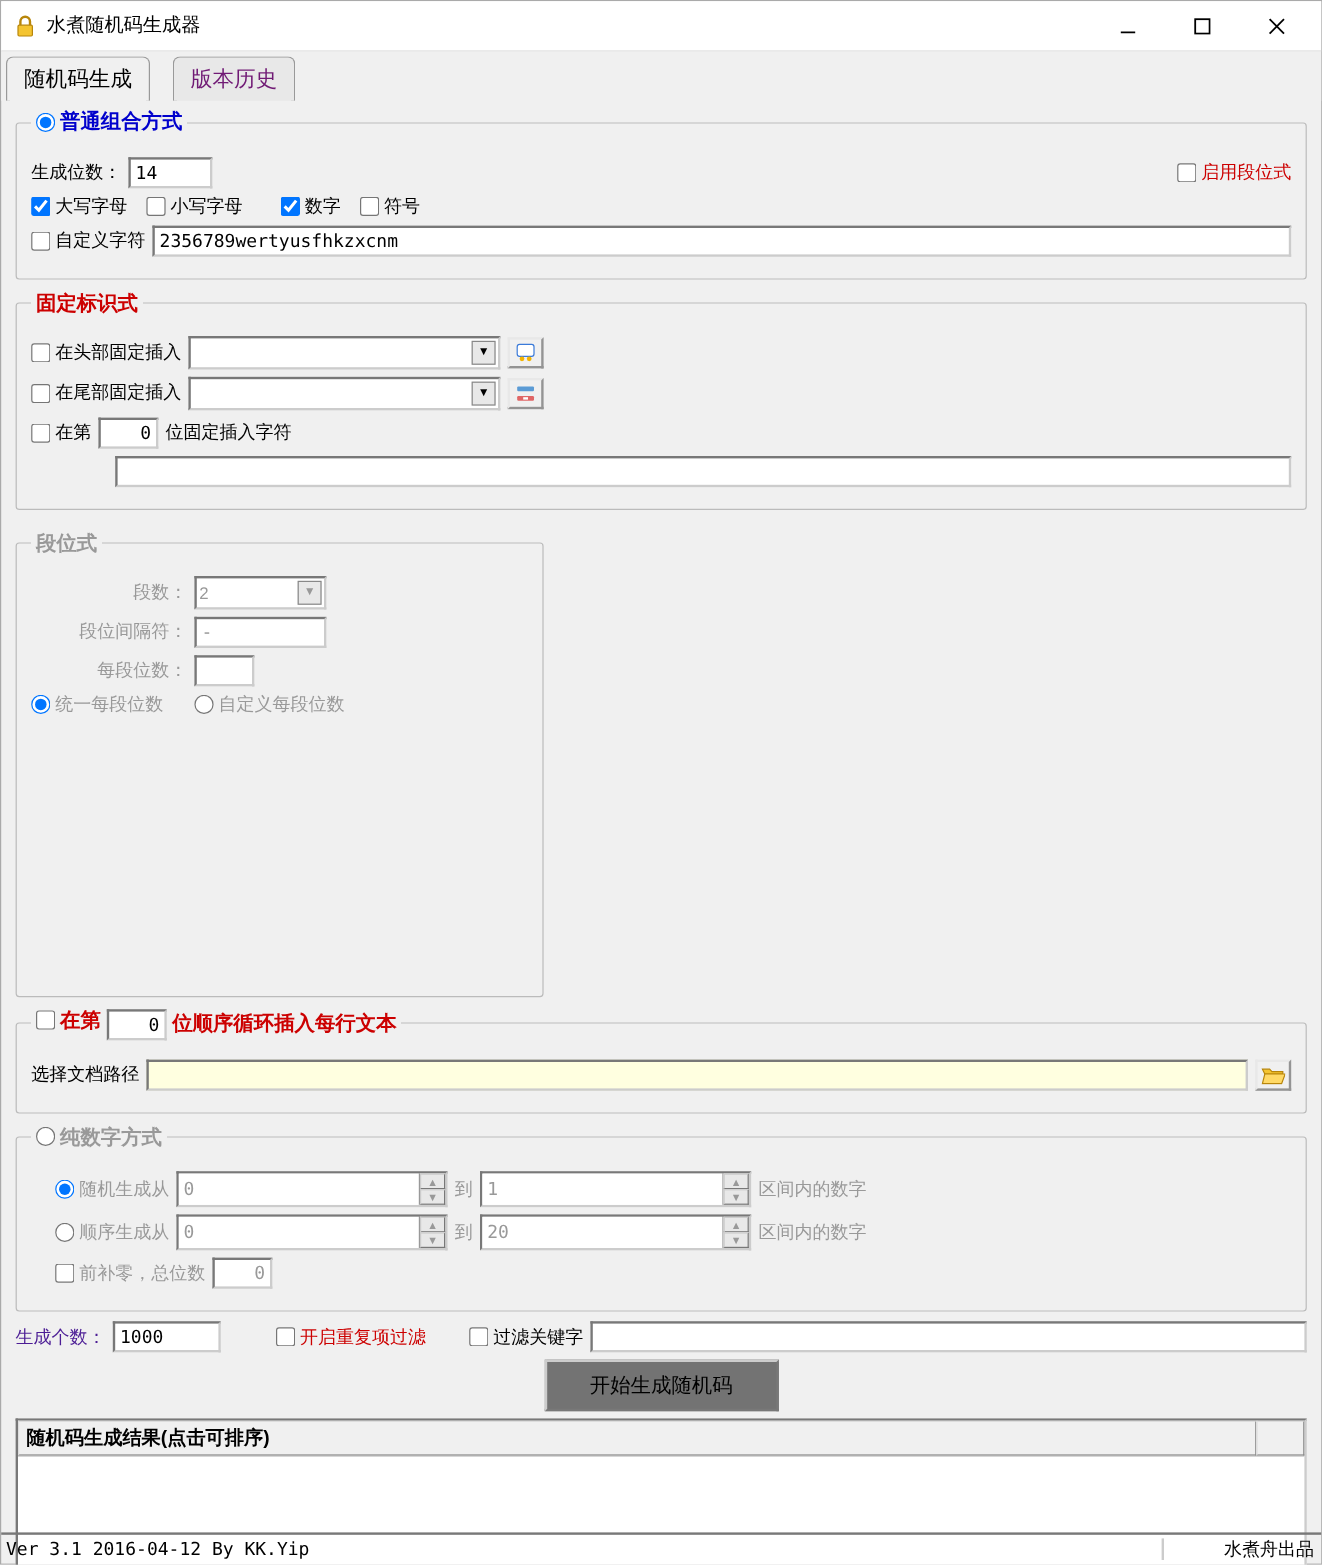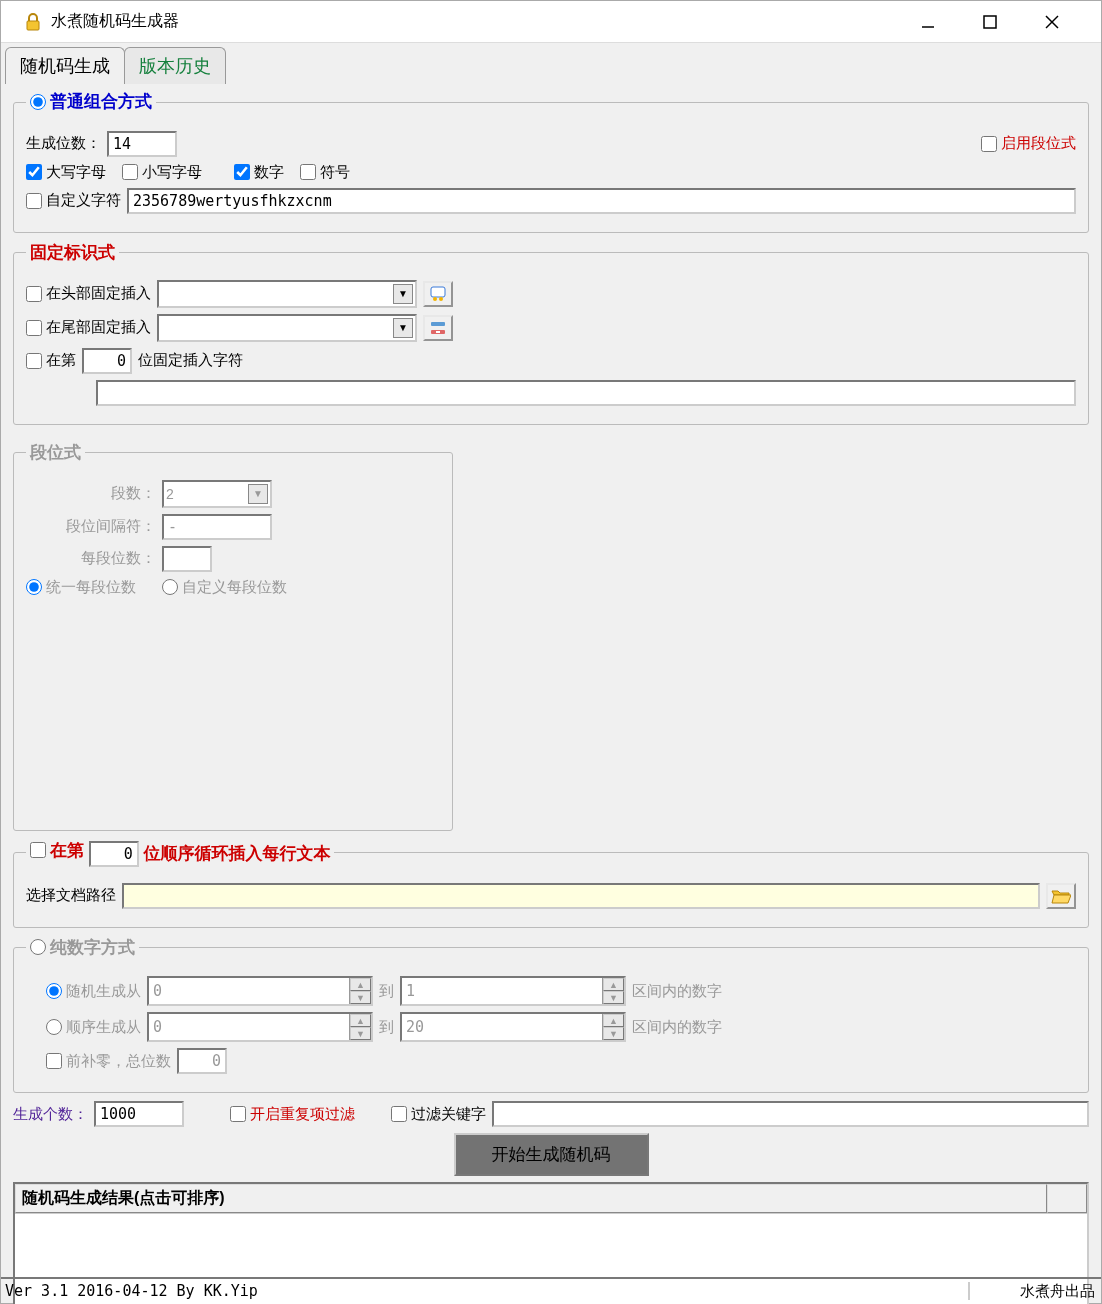--- a/index.html
+++ b/index.html
@@ -1,26 +1,26 @@
 <!DOCTYPE html>
 <html><head>
 <meta charset="utf-8">
 <style>
 * { box-sizing: border-box; margin: 0; padding: 0; }
 body { font-family: "Microsoft YaHei", SimSun, Arial, sans-serif; font-size: 15px; background: #fff; }
 .window { width: 1102px; height: 1304px; background: #f0f0f0; border: 1px solid #aaa; position: relative; }
-.titlebar { height: 42px; display: flex; align-items: center; padding: 0 22px; background: #fff; border-bottom: 1px solid #ddd; }
+.titlebar { height: 42px; display: flex; align-items: center; padding: 0 10px; background: #fff; border-bottom: 1px solid #ddd; }
 .titlebar .icon { width: 20px; height: 20px; margin-right: 8px; }
 .titlebar .title { flex: 1; font-size: 16px; }
 .winbtns { display: flex; gap: 28px; margin-right: 10px; }
 .winbtn { width: 34px; height: 30px; display: flex; align-items: center; justify-content: center; font-size: 18px; }
 .tabs { display: flex; padding: 4px 4px 0 4px; background: #f0f0f0; }
 .tab { padding: 6px 14px 6px 14px; font-size: 18px; border: 1px solid #999; border-bottom: none; background: #f0f0f0; border-radius: 6px 6px 0 0; margin-right: -1px; position: relative; }
 .tab.active { background: #f0f0f0; z-index: 2; box-shadow: 0 2px 0 #f0f0f0; }
-.tab:not(.active) { background: #e8e8e8; color: #15803d; }
+.tab:not(.active) { background: #e8e8e8; color: #701a75; margin-left: 20px; }
 .content { padding: 6px 12px; }
 fieldset { border: 1px solid #bbb; border-radius: 3px; padding: 10px 12px 12px 12px; margin-bottom: 8px; position: relative; }
 legend { padding: 0 4px; font-size: 17px; }
 .legend-blue { color: #0000cc; font-weight: bold; }
 .legend-red { color: #cc0000; font-weight: bold; }
 .row { display: flex; align-items: center; margin: 6px 0; gap: 6px; flex-wrap: wrap; }
 input[type=text], input[type=number] { border: 2px inset #ccc; background: #fff; padding: 2px 4px; font-family: monospace; font-size: 15px; height: 26px; }
 input.yellow { background: #ffffe0; }
 select, .combo { border: 2px inset #ccc; background: #fff; height: 28px; font-size: 14px; padding: 0 2px; }
 .combo { display: inline-flex; align-items: center; justify-content: space-between; }

